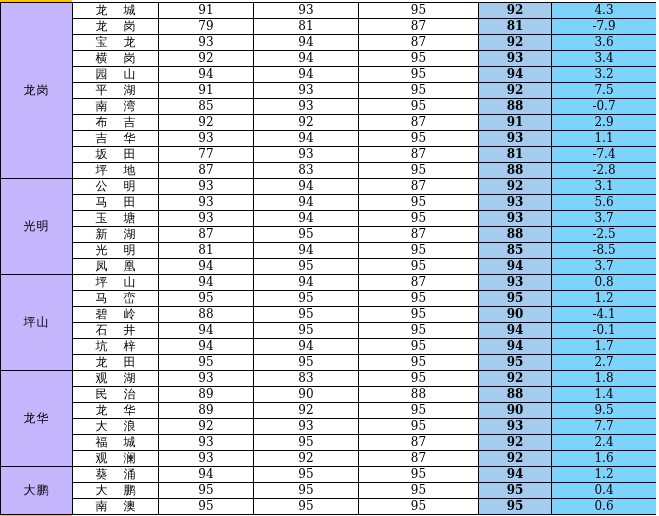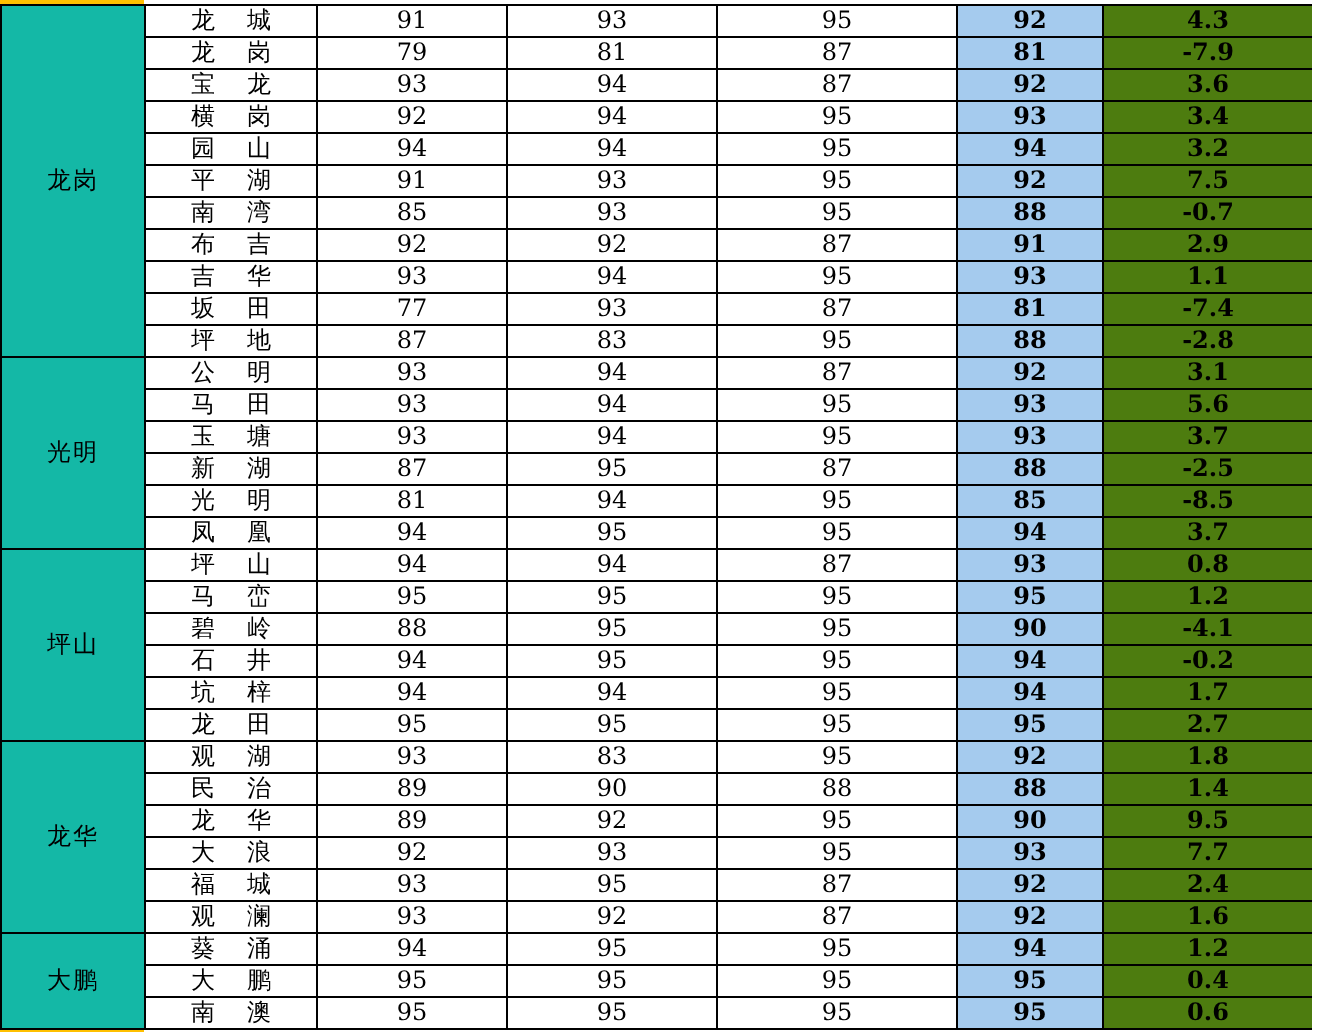--- a/index.html
+++ b/index.html
@@ -30,38 +30,38 @@
     height: 15px;
     padding: 0;
     font-size: 12px;
     line-height: 15px;
     text-align: center;
     vertical-align: middle;
     overflow: hidden;
     white-space: nowrap;
   }
   td.col-group {
-    background: #14b8a6;
+    background: #c4b5fd;
     font-size: 13px;
     letter-spacing: 1px;
   }
   td.col-name { font-size: 13px; }
   td.col-name .name-wrap {
     display: flex;
     justify-content: center;
     gap: 16px;
   }
   td.col-v { background: #ffffff; }
   td.col-hl {
     background: #A5CBEE;
     font-weight: bold;
   }
   td.col-chg {
-    background: #4d7c0f;
-    font-weight: bold;
+    background: #7dd3fc;
+    font-weight: normal;
   }
   col.c-group { width: 72px; }
   col.c-name  { width: 86px; }
   col.c-v1    { width: 95px; }
   col.c-v2    { width: 105px; }
   col.c-v3    { width: 120px; }
   col.c-hl    { width: 73px; }
   col.c-chg   { width: 105px; }
 </style>
 </head>
@@ -353,21 +353,21 @@
               <td class="col-name">
                 <span class="name-wrap">
                   <span>石</span>
                   <span>井</span>
                 </span>
               </td>
               <td class="col-v">94</td>
               <td class="col-v">95</td>
               <td class="col-v">95</td>
               <td class="col-hl">94</td>
-              <td class="col-chg">-0.2</td>
+              <td class="col-chg">-0.1</td>
             </tr>
             <tr>
               <td class="col-name">
                 <span class="name-wrap">
                   <span>坑</span>
                   <span>梓</span>
                 </span>
               </td>
               <td class="col-v">94</td>
               <td class="col-v">94</td>

